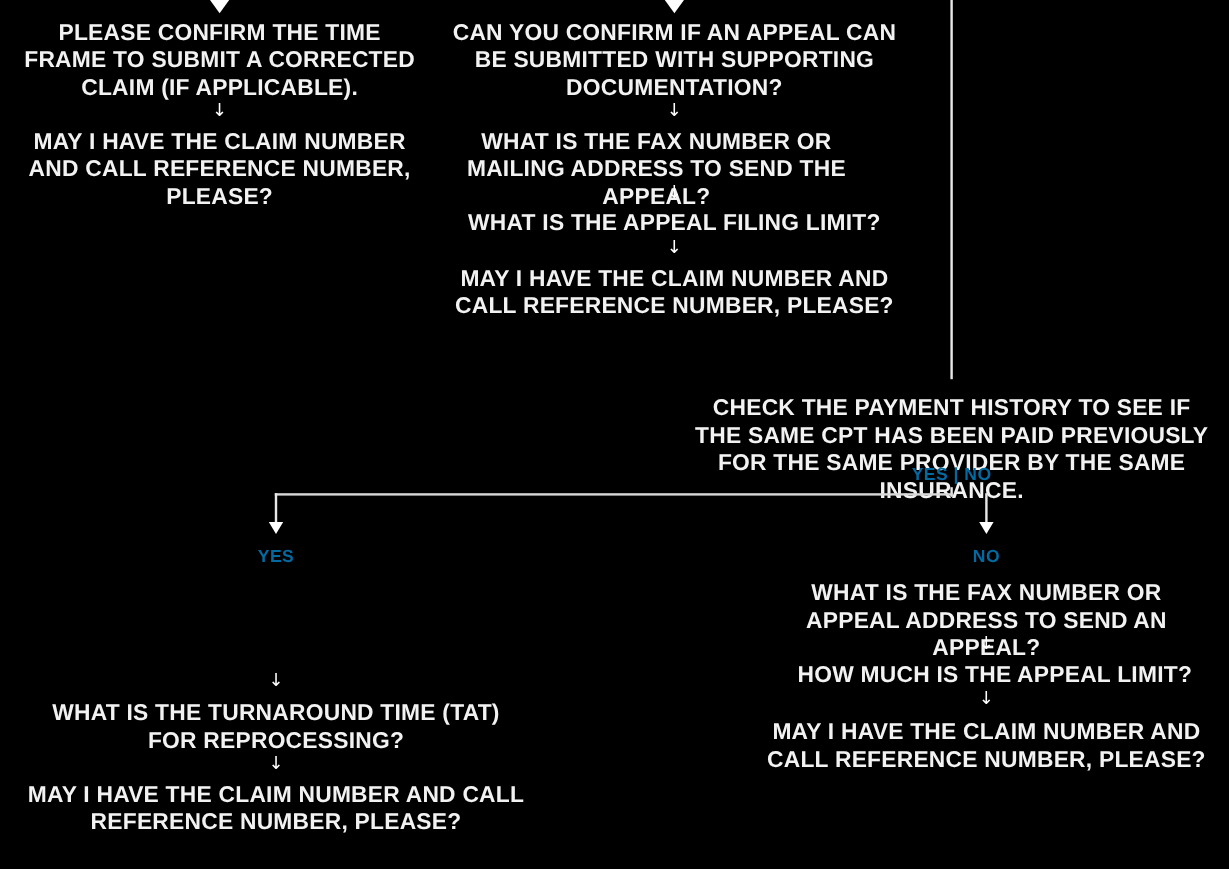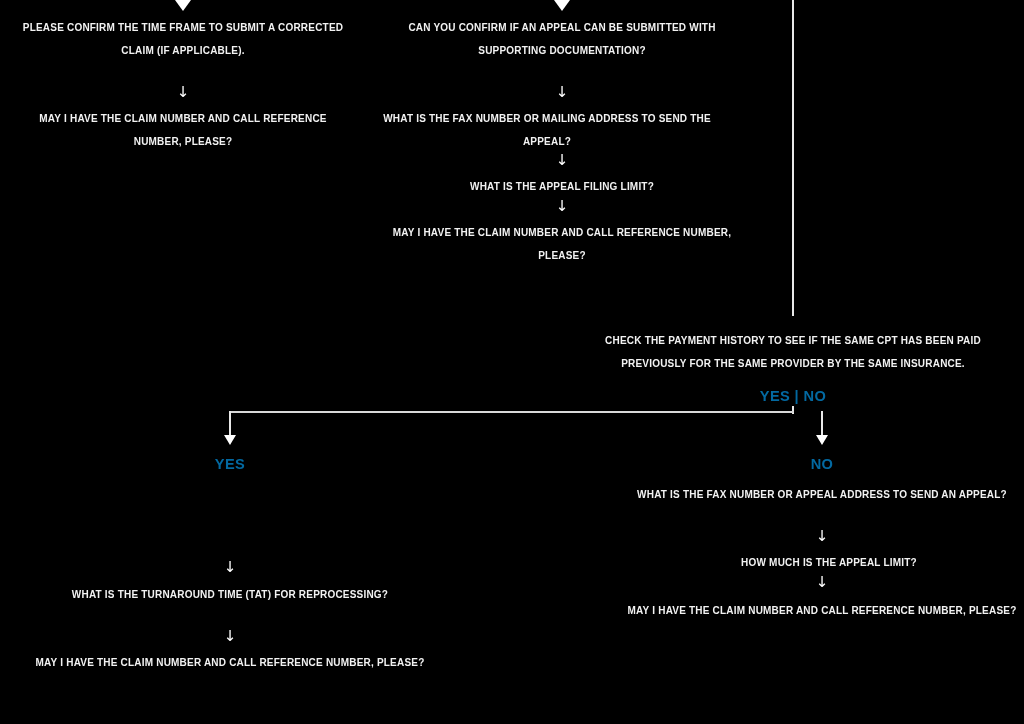--- a/index.html
+++ b/index.html
@@ -15,21 +15,21 @@
     overflow: hidden;
     font-family: "Liberation Sans", sans-serif;
     color: #ffffff;
   }
 
   
   .node {
     position: absolute;
     text-align: center;
     font-weight: bold;
-    font-size: 10px;
+    font-size: 19px;
     line-height: 23px;
     letter-spacing: 0.2px;
     color: #f2f2f2;
     text-transform: uppercase;
     white-space: pre-line;
   }
   .label {
     position: absolute;
     text-align: center;
     font-weight: bold;

